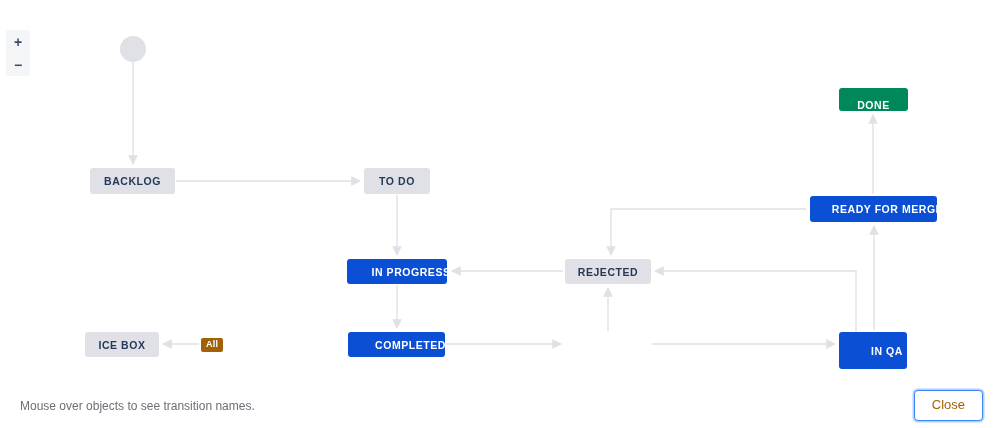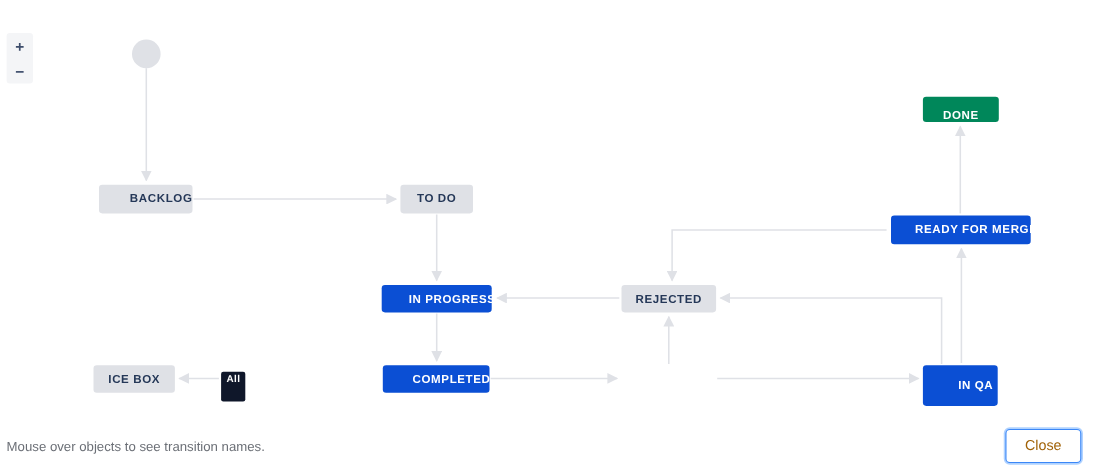--- a/index.html
+++ b/index.html
@@ -99,46 +99,46 @@
     position: absolute;
     width: 26px;
     height: 26px;
     border-radius: 50%;
     background: #dfe1e6;
     z-index: 4;
     cursor: pointer;
   }
   .transition-label {
     position: absolute;
-    background: #0f172a;
+    background: #a16207;
     color: #ffffff;
     font-size: 9px;
     font-weight: 700;
     letter-spacing: 0.3px;
     border-radius: 2px;
-    padding: 2px 5px 16px;
+    padding: 2px 5px 3px;
     line-height: 1;
     z-index: 5;
     cursor: pointer;
     white-space: nowrap;
   }
 
   
   #footer-bar {
     position: absolute;
     left: 0;
     top: 383px;
     width: 999px;
     height: 45px;
     background: #ffffff;
     display: flex;
     align-items: center;
     justify-content: space-between;
     box-sizing: border-box;
-    padding: 0 16px 0 6px;
+    padding: 0 16px 0 20px;
     gap: 48px;
   }
   #footer-hint {
     font-size: 12px;
     color: #6b6f76;
     font-family: "Liberation Sans", sans-serif;
   }
   #close-button {
     background: #ffffff;
     border: 1px solid #3b87f7;
@@ -180,21 +180,21 @@
     </g>
   </svg>
 
   <div id="zoom-control">
     <div class="zoom-btn plus">+</div>
     <div class="zoom-btn minus">−</div>
   </div>
 
   <div class="start-node" style="left:120px; top:36px;"></div>
 
-  <div class="node status-initial" style="left:90px; top:168px; width:85px; height:26px;justify-content:flex-end;">
+  <div class="node status-initial" style="left:90px; top:168px; width:85px; height:26px;">
     <span>BACKLOG</span>
   </div>
 
   <div class="node status-initial" style="left:364px; top:168px; width:66px; height:26px;">
     <span>TO DO</span>
   </div>
 
   <div class="node status-done" style="left:839px; top:88px; width:69px; height:23px;align-items:flex-end;">
     <span>DONE</span>
   </div>

